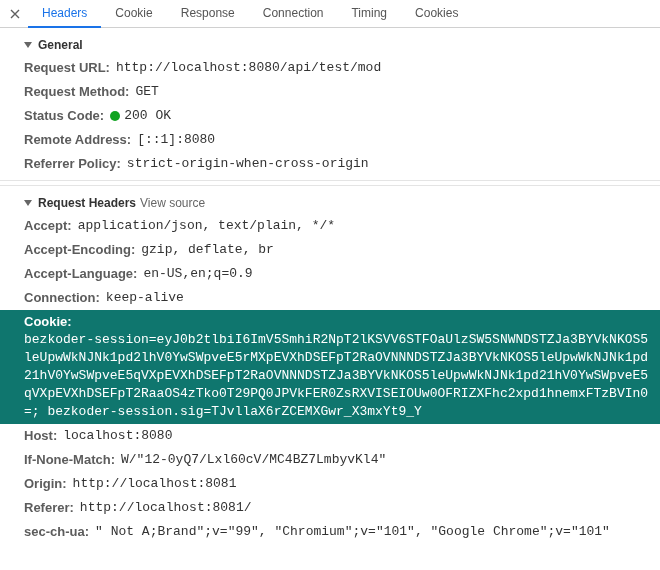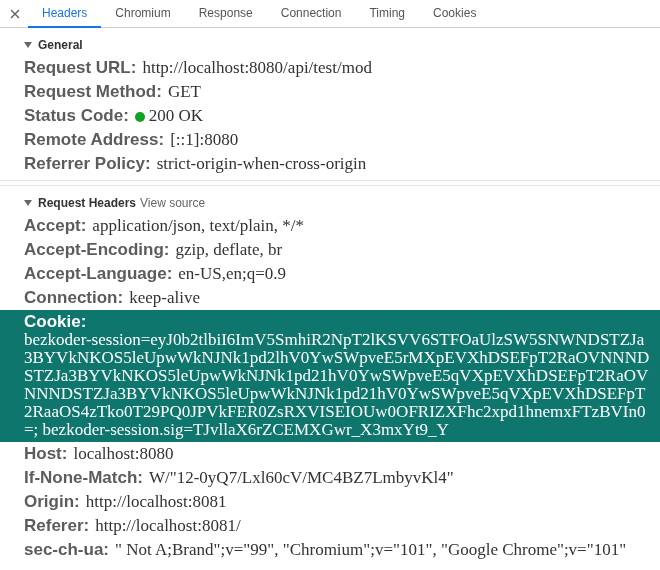--- a/index.html
+++ b/index.html
@@ -77,29 +77,29 @@
     border-top: 4px solid transparent;
     border-bottom: 4px solid transparent;
     border-left: 6px solid #666;
     margin-right: 4px;
   }
   .kv {
     display: flex;
     flex-wrap: wrap;
     padding: 3px 10px 3px 24px;
     line-height: 18px;
-    font-size: 17px;
+    font-size: 13px;
   }
   .kv .key {
     font-weight: 700;
     color: #5c5c5c;
     margin-right: 6px;
   }
   .kv .val {
-    font-family: Liberation Serif, serif;
+    font-family: Liberation Mono, monospace;
     color: #333;
     word-break: break-all;
   }
   .kv.highlight {
     background: #0f766e;
     color: #fff;
     padding-left: 24px;
   }
   .kv.highlight .key,
   .kv.highlight .val {
@@ -120,21 +120,21 @@
 </head>
 <body>
 
 <div class="tabbar">
   <div class="close-btn">
     <svg width="10" height="10" viewBox="0 0 10 10">
         <path d="M1 1 L9 9 M9 1 L1 9" stroke="#606060" stroke-width="1.4"></path>
       </svg>
   </div>
   <div class="tab active">Headers</div>
-  <div class="tab">Chromium</div>
+  <div class="tab">Cookie</div>
   <div class="tab">Response</div>
   <div class="tab">Connection</div>
   <div class="tab">Timing</div>
   <div class="tab">Cookies</div>
 </div>
 
 <div class="content">
 
   <div class="section-header">
     <span class="disclosure open"></span>

